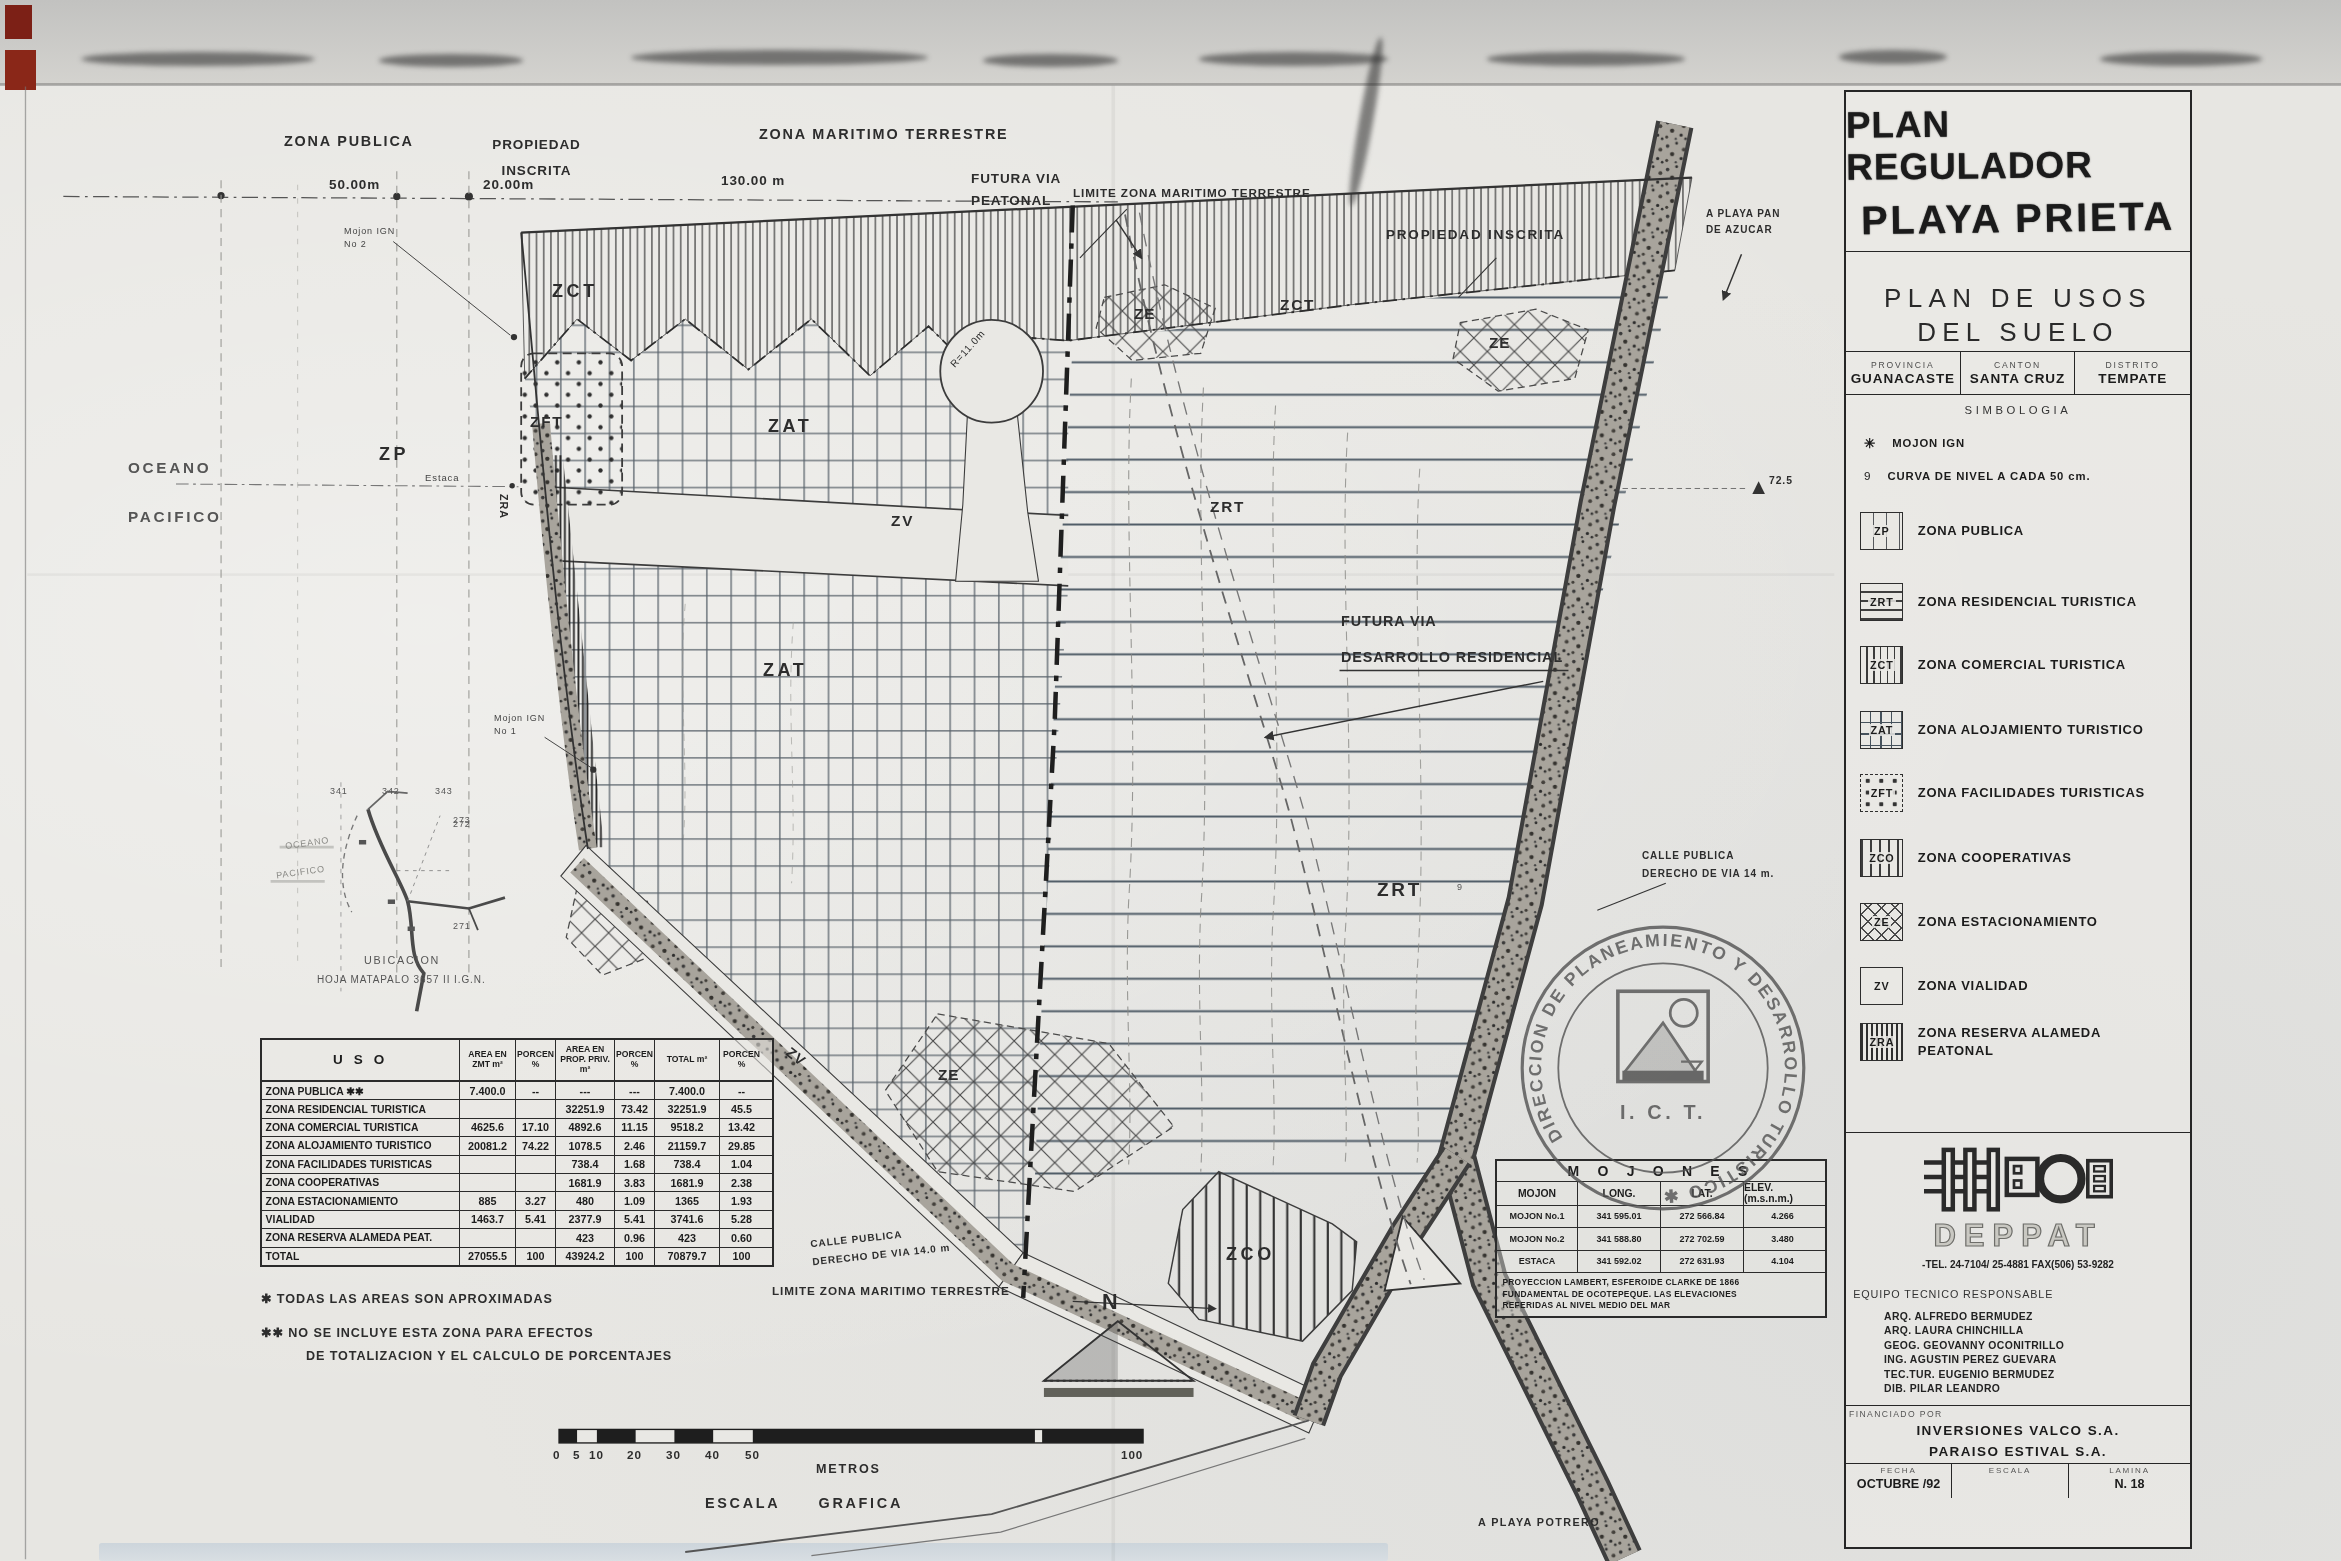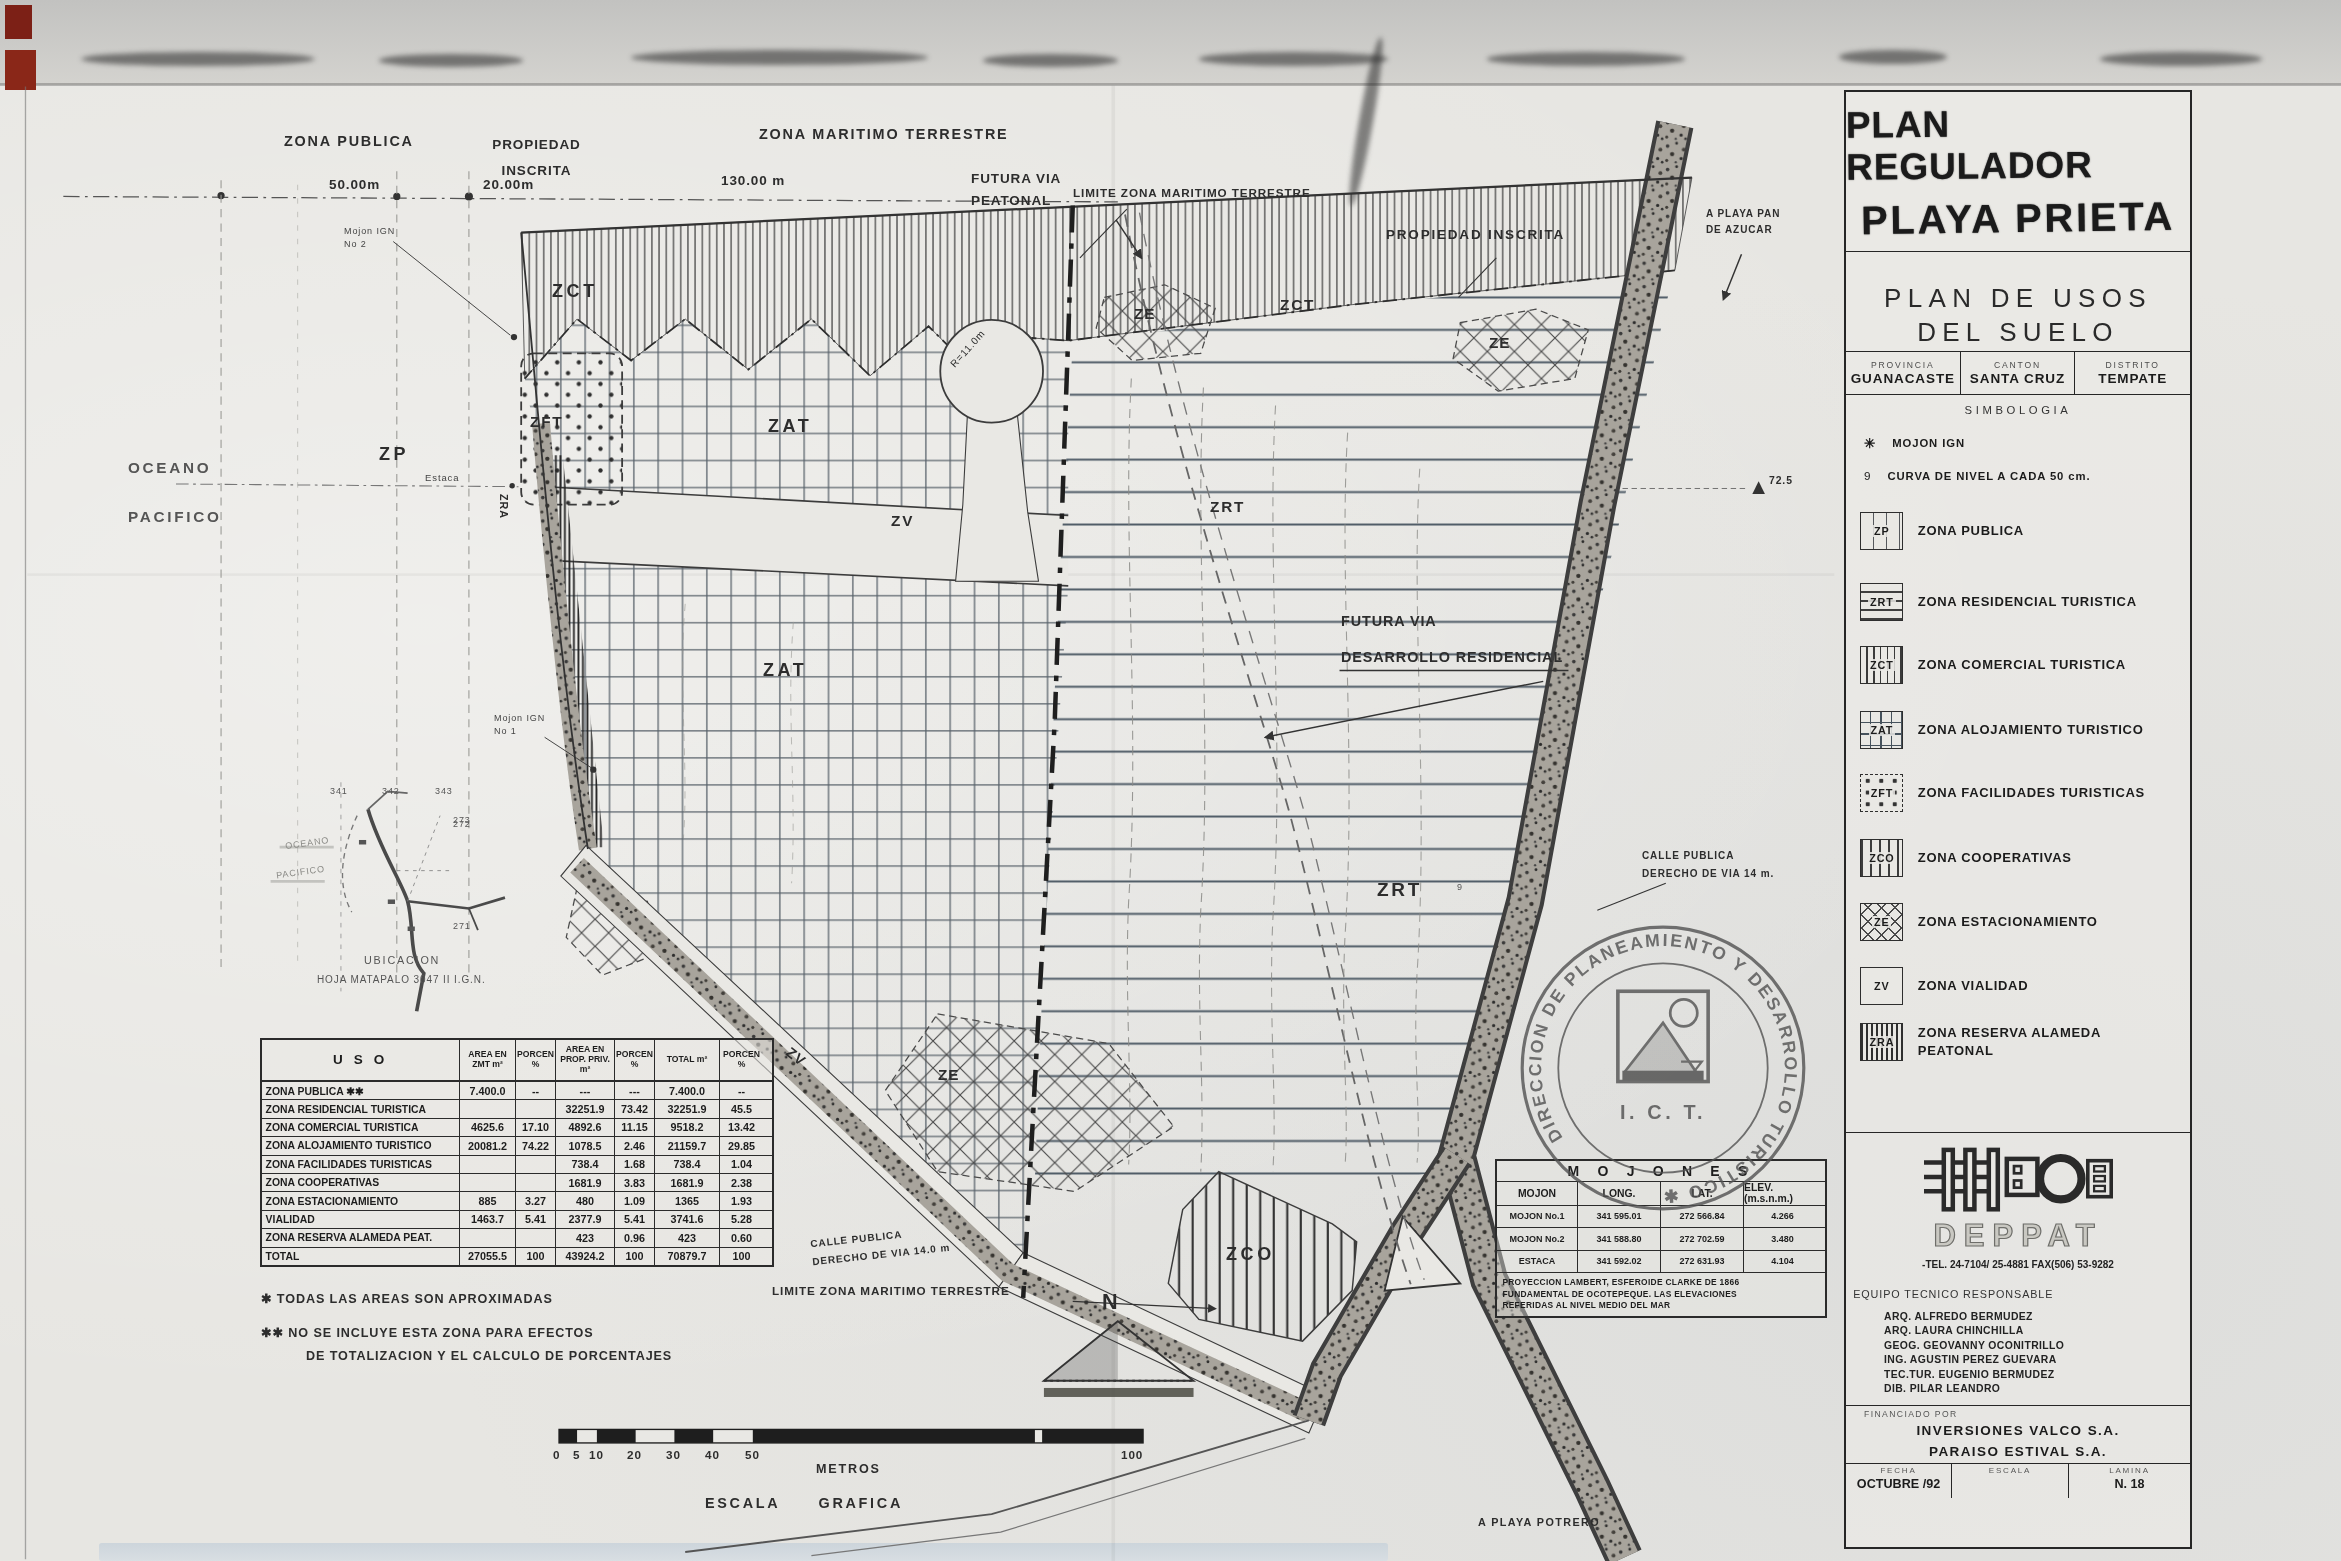--- a/index.html
+++ b/index.html
@@ -70,21 +70,21 @@
   .sw-zco{background-image:repeating-linear-gradient(90deg,#3c3c3c 0 2.3px,transparent 2.3px 9px);}
   .sw-ze{background-image:repeating-linear-gradient(45deg,transparent 0 8px,#4a4a4a 8px 9.5px),repeating-linear-gradient(-45deg,transparent 0 8px,#4a4a4a 8px 9.5px);}
   .sw-zra{background-image:repeating-linear-gradient(90deg,#2f2f2f 0 2.3px,transparent 2.3px 5px);}
   .deppat{height:273px;position:relative;}
   .dep-name{position:absolute;left:0;top:85px;width:100%;text-align:center;font-size:31px;font-weight:700;
     letter-spacing:8px;color:#c9c8c2;-webkit-text-stroke:1.2px #6e6e6a;}
   .dep-tel{position:absolute;left:0;top:126px;width:100%;text-align:center;font-size:10px;font-weight:700;color:#222;}
   .dep-eq{position:absolute;left:7.2px;top:155px;font-size:10.8px;letter-spacing:0.9px;color:#333;}
   .dep-names{position:absolute;left:38px;top:177px;font-size:10.4px;font-weight:700;line-height:14.4px;color:#222;letter-spacing:0.4px;}
   .fin{height:58px;position:relative;}
-  .sec-h{position:absolute;left:18px;top:2.7px;font-size:8.6px;color:#555;letter-spacing:1.4px;}
+  .sec-h{position:absolute;left:3px;top:2.7px;font-size:8.6px;color:#555;letter-spacing:1.4px;}
   .fin-names{position:absolute;left:0;top:14.4px;width:100%;text-align:center;font-size:13.5px;font-weight:700;letter-spacing:1.4px;line-height:21px;}
   .pres{height:76px;position:relative;}
   .pres-names{position:absolute;left:3.6px;top:15.3px;font-size:12px;font-weight:700;line-height:19px;letter-spacing:0.2px;}
   .foot{height:34px;display:grid;grid-template-columns:106px 117px 1fr;border-bottom:none!important;}
   .foot .fc{border-right:1.8px solid #262626;position:relative;}
   .foot .fc:last-child{border-right:none;}
   .foot .fl{position:absolute;left:0;top:1.8px;width:100%;text-align:center;font-size:8px;color:#555;letter-spacing:1.8px;}
   .foot .fv{position:absolute;left:0;top:12.6px;width:100%;text-align:center;font-size:12.6px;font-weight:700;}
   .blue-strip{position:absolute;left:99px;top:1543px;width:1289px;height:18px;z-index:1;
     background:linear-gradient(#c8d2da,#d6dde3);opacity:.85;border-radius:2.7px;}
@@ -380,21 +380,21 @@
 
   <div class="ml lt" style="left:330px;top:786px;font-size:9px;color:#555">341</div>
   <div class="ml lt" style="left:382px;top:786px;font-size:9px;color:#555">342</div>
   <div class="ml lt" style="left:435px;top:786px;font-size:9px;color:#555">343</div>
   <div class="ml lt" style="left:453px;top:815px;font-size:9px;color:#555">273</div>
   <div class="ml lt" style="left:453px;top:819px;font-size:9px;color:#555">272</div>
   <div class="ml lt" style="left:453px;top:921px;font-size:9px;color:#555">271</div>
   <div class="ml lt" style="left:285px;top:838px;font-size:9px;color:#8a8a86;transform:rotate(-8deg)">OCEANO</div>
   <div class="ml lt" style="left:276px;top:867px;font-size:9px;color:#8a8a86;transform:rotate(-8deg)">PACIFICO</div>
   <div class="ml lt" style="left:364px;top:954px;font-size:10.8px;letter-spacing:1.8px;color:#555">UBICACION</div>
-  <div class="ml lt" style="left:317px;top:974px;font-size:10px;letter-spacing:0.9px;color:#555">HOJA MATAPALO 3047 II  I.G.N.</div>
+  <div class="ml lt" style="left:317px;top:974px;font-size:10px;letter-spacing:0.9px;color:#555">HOJA MATAPALO 3657 II  I.G.N.</div>
 
   <div class="table-box atable">
     <div class="ahead">
       <div class="hc uso">U S O</div>
       <div class="hc">AREA EN ZMT m²</div>
       <div class="hc">PORCEN %</div>
       <div class="hc">AREA EN PROP. PRIV. m²</div>
       <div class="hc">PORCEN %</div>
       <div class="hc">TOTAL m²</div>
       <div class="hc">PORCEN %</div>

